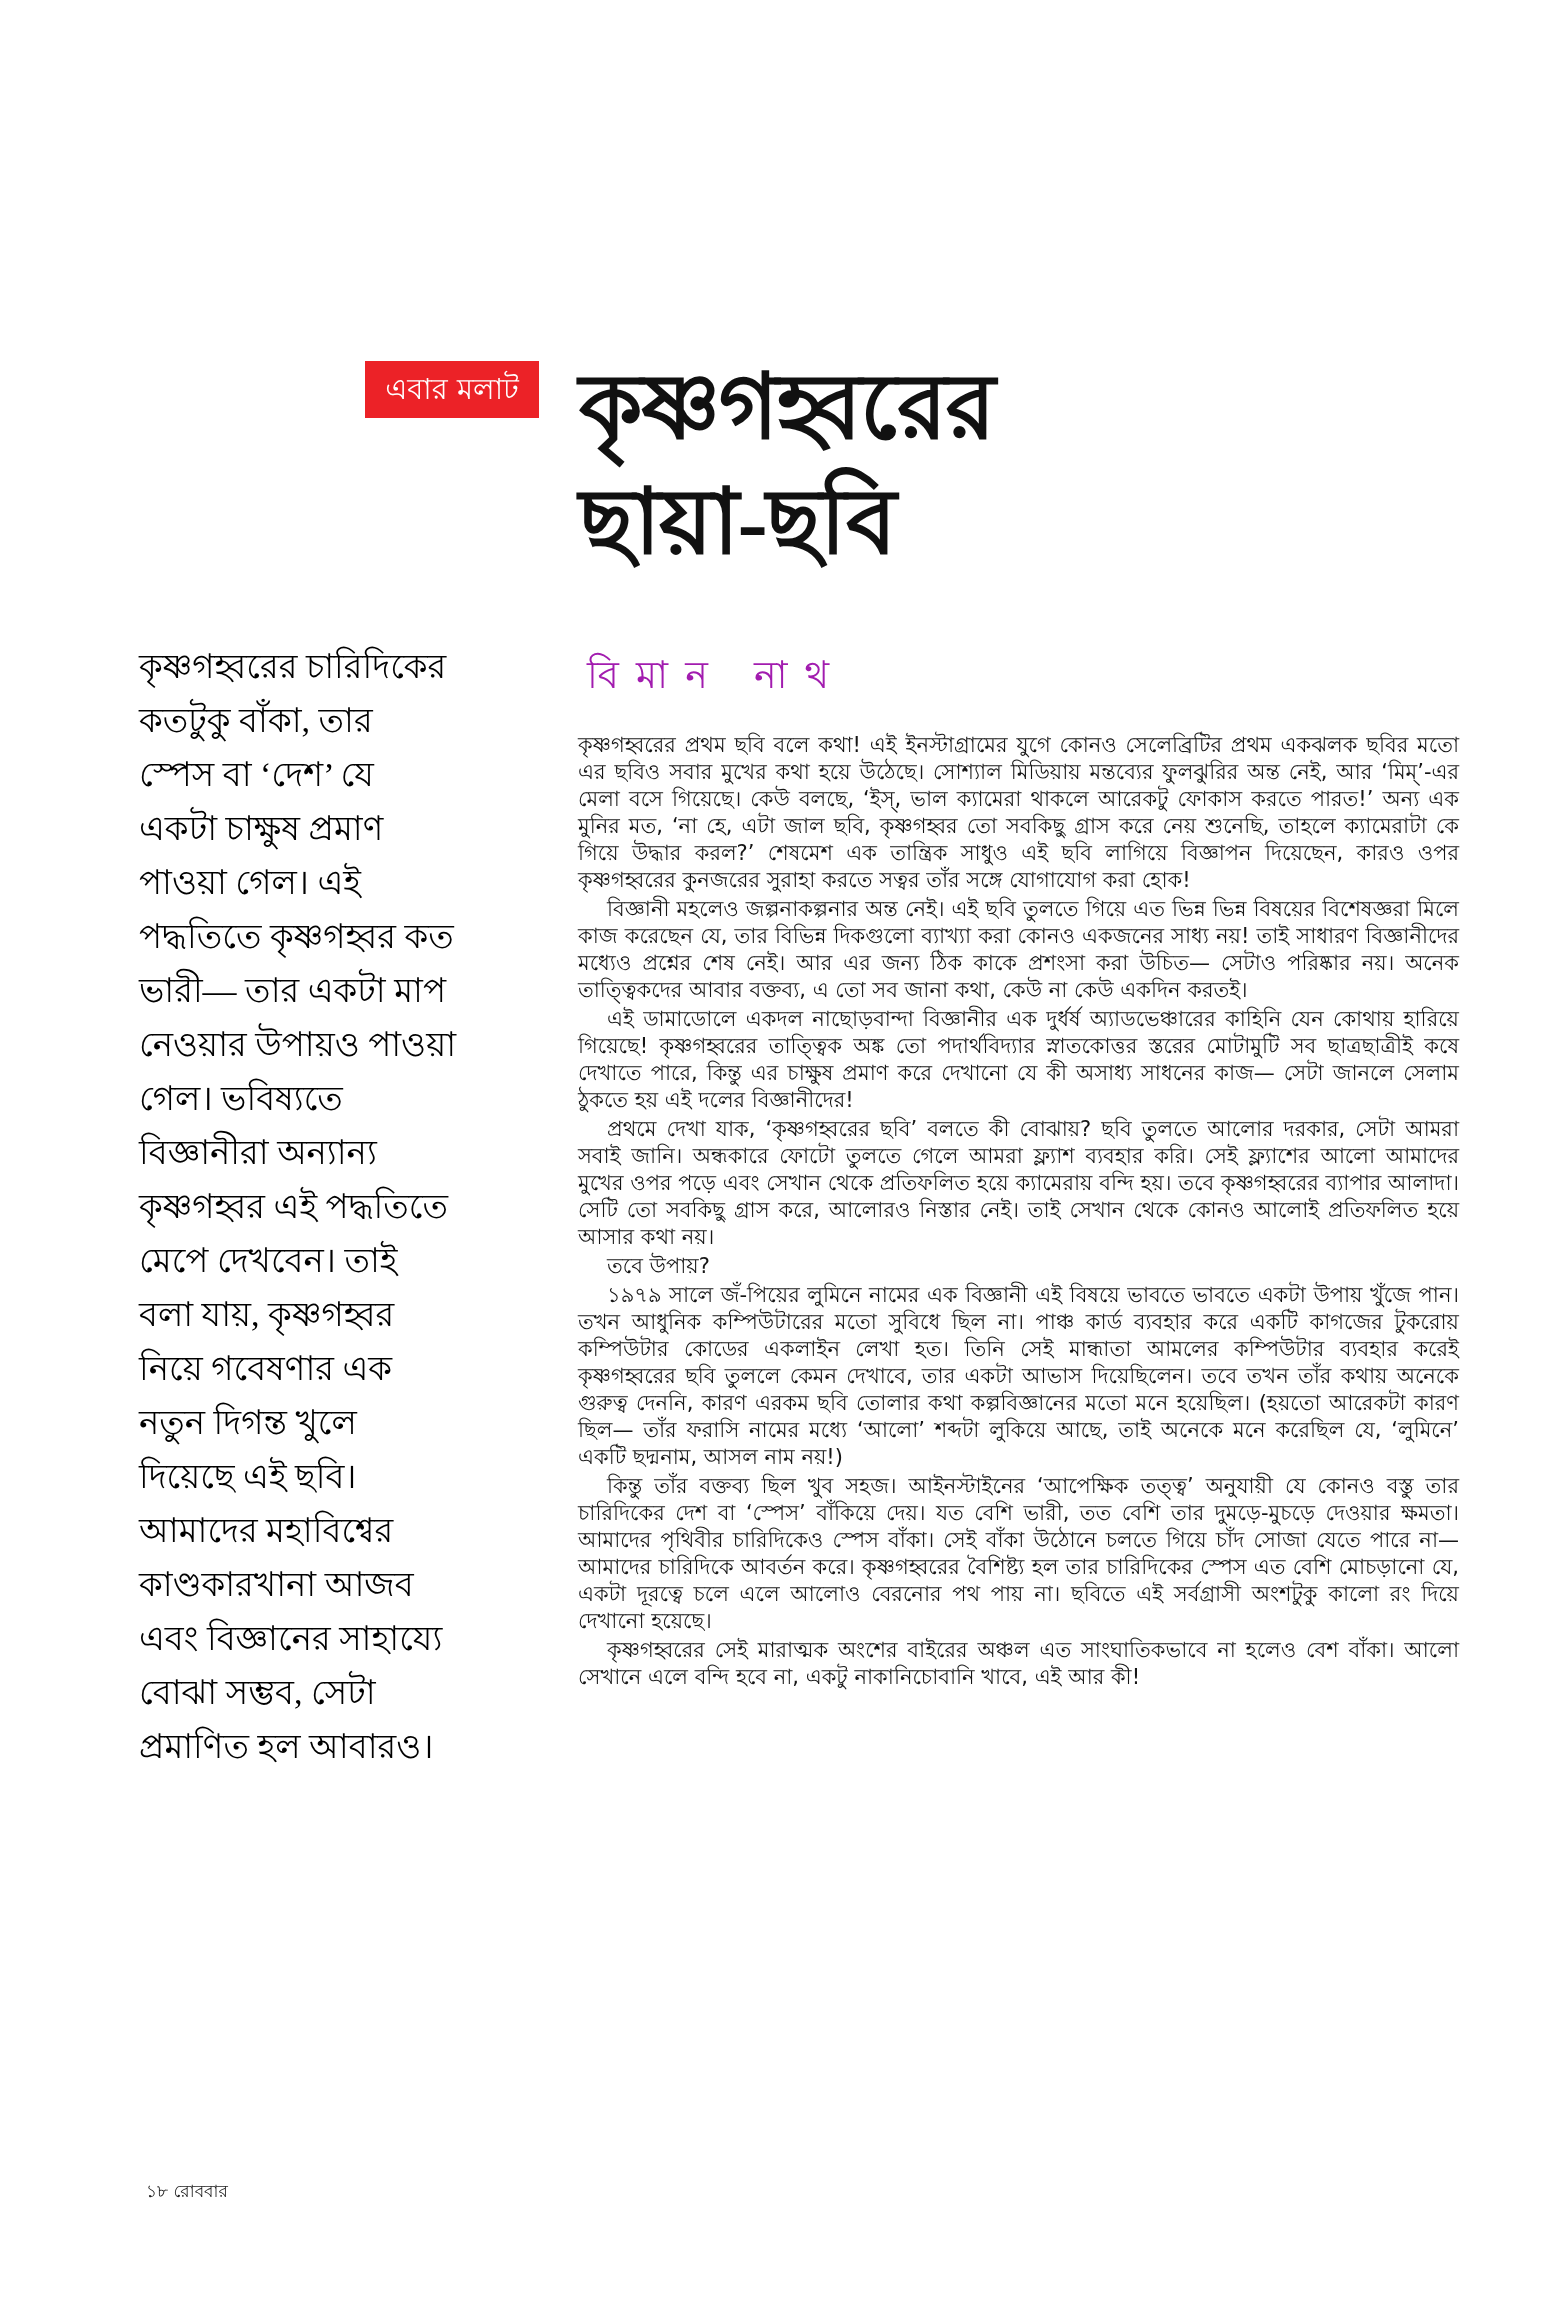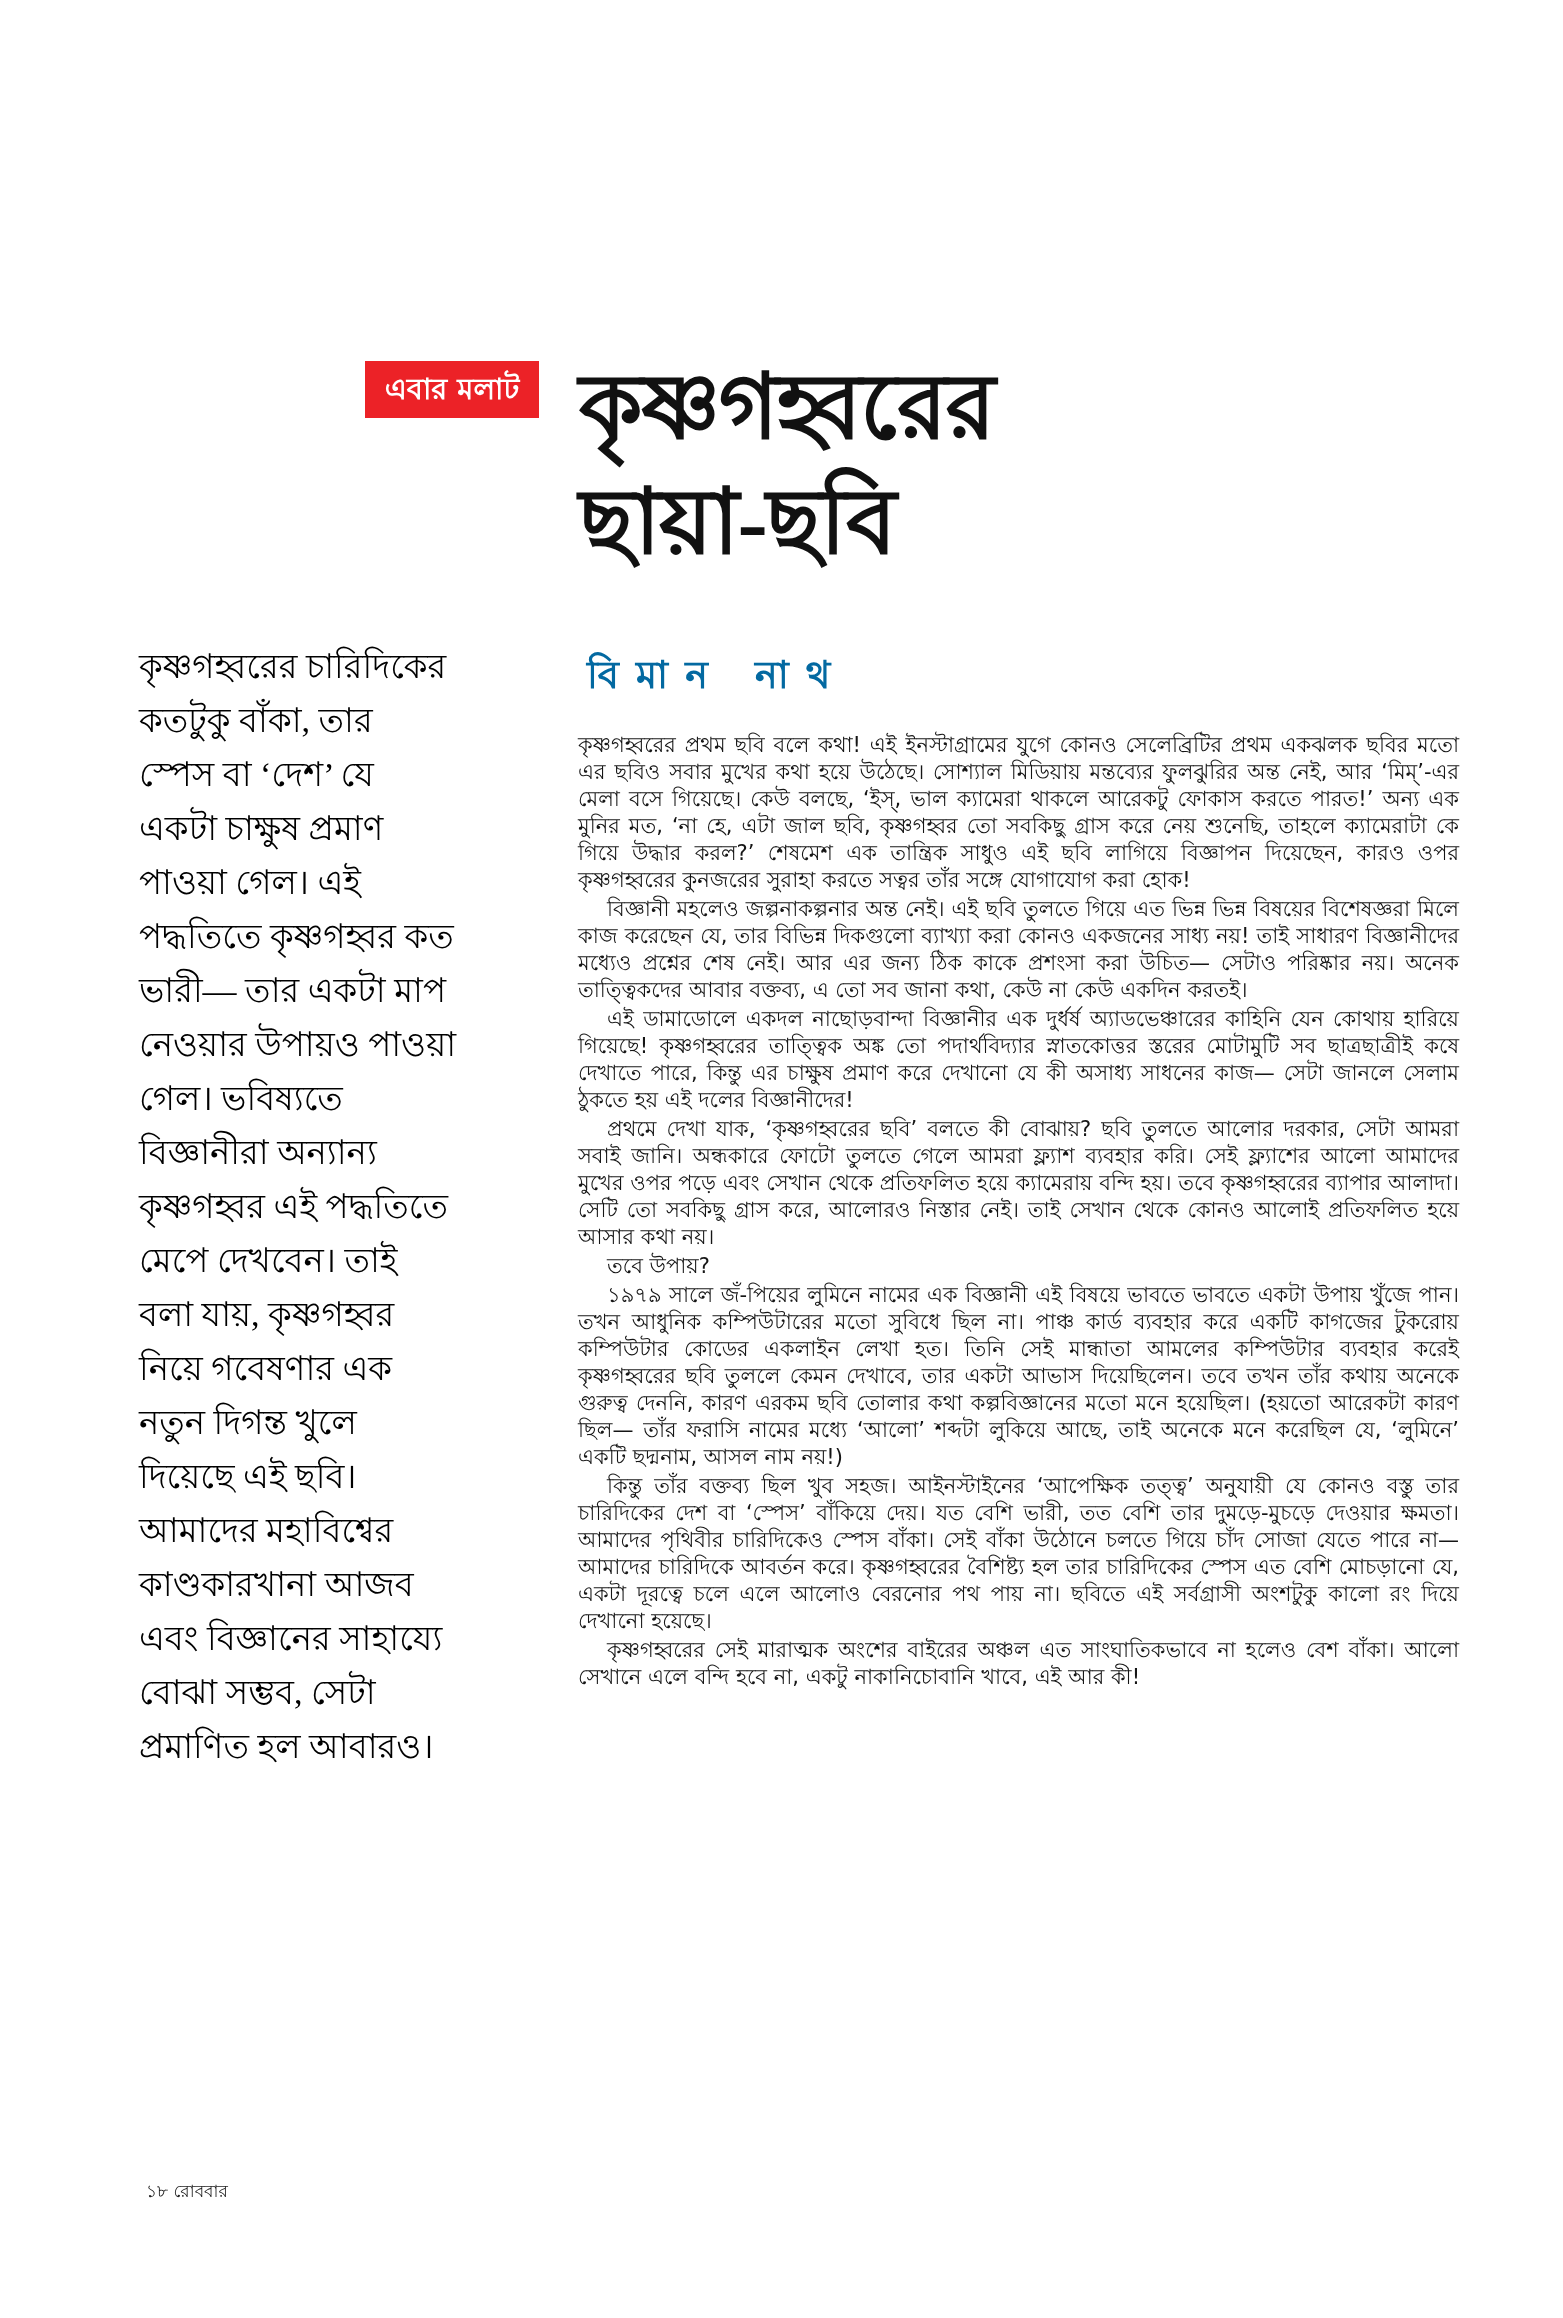--- a/index.html
+++ b/index.html
@@ -3,31 +3,31 @@
 <meta charset="utf-8">
 <style>
   html, body { margin: 0; padding: 0; background: #ffffff; }
   body {
     width: 1563px; height: 2319px; position: relative; overflow: hidden;
     font-family: "DejaVu Sans", sans-serif; color: #1a1a1a;
   }
   .tag {
     position: absolute; left: 365px; top: 361px; width: 174px; height: 57px;
     background: #ec2227; color: #ffffff; font-size: 29px; line-height: 57px;
-    text-align: center; font-weight: bold;
+    text-align: center; font-weight: normal;
   }
   .headline {
     position: absolute; left: 579px; top: 350px; width: 600px;
     font-size: 91px; line-height: 115px; font-weight: bold; color: #111;
     letter-spacing: -1.5px;
     font-family: Liberation Serif, serif;
   }
   .byline {
     position: absolute; left: 587px; top: 648px;
-    font-size: 38px; line-height: 54px; font-weight: bold; letter-spacing: 17px; color: #0369a1;
+    font-size: 38px; line-height: 54px; font-weight: normal; letter-spacing: 17px; color: #a21caf;
   }
   .pullquote {
     position: absolute; left: 139px; top: 640px; width: 408px;
     text-align: left; font-size: 34px; line-height: 54px; color: #000000; font-family: Liberation Serif, serif;
   }
   .pullquote span { display: block; white-space: nowrap; }
   .body {
     position: absolute; left: 576px; top: 730px; width: 885px;
     font-size: 21px; line-height: 27px; color: #151515;
   }

